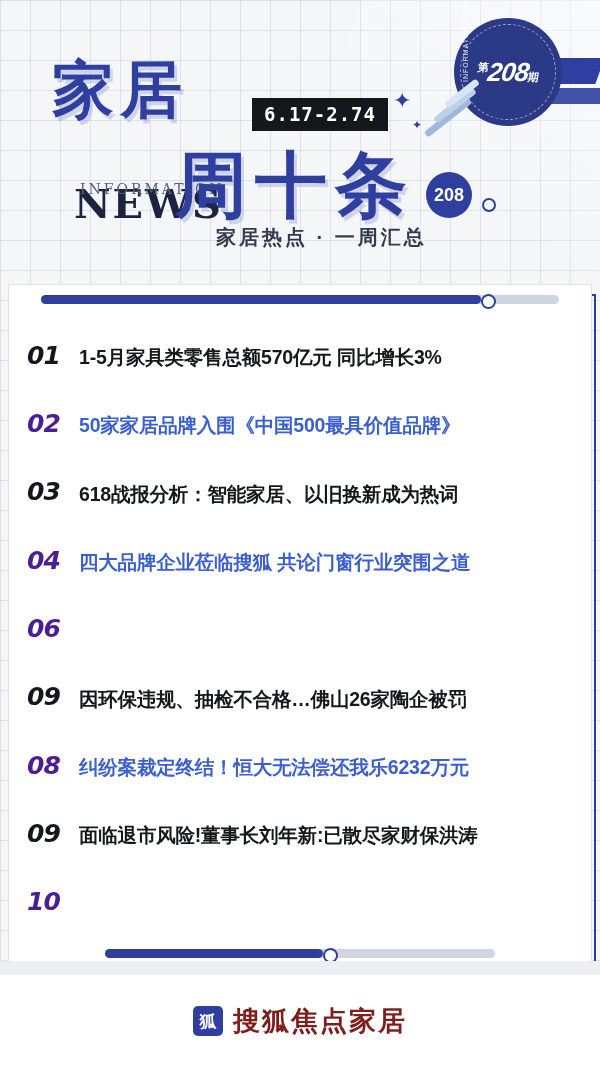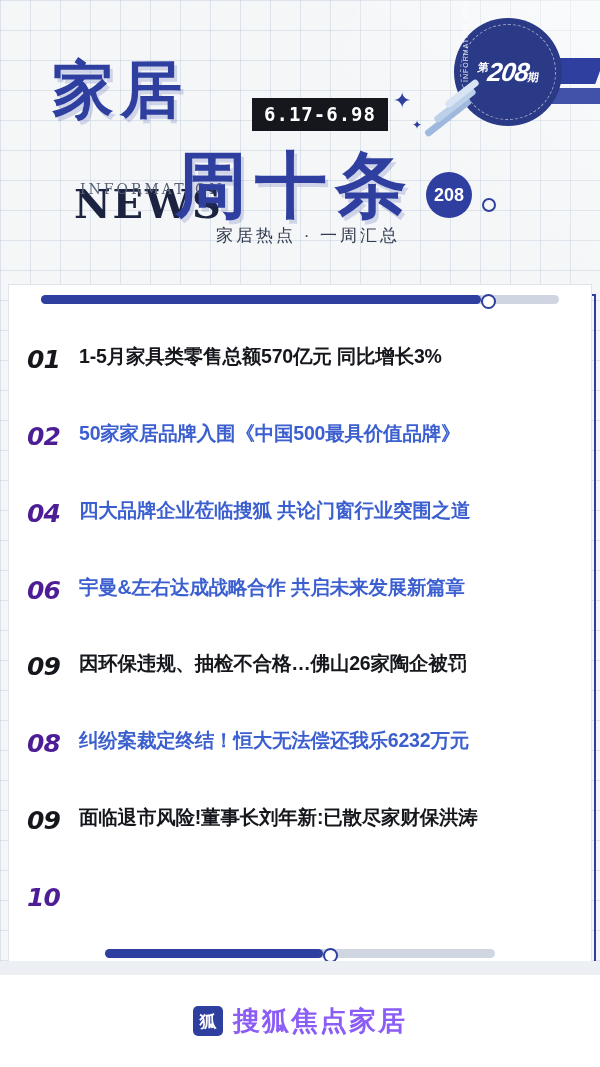--- a/index.html
+++ b/index.html
@@ -197,24 +197,24 @@
   .count-dot {
     position: absolute;
     left: 482px; top: 198px;
     width: 10px; height: 10px;
     border: 2px solid #2f3fa0;
     border-radius: 50%;
   }
   .tagline {
     position: absolute;
     left: 216px; top: 224px;
-    font-size: 17px;
+    font-size: 20px;
     letter-spacing: 3px;
     color: #333a4d;
-    font-weight: 400;
+    font-weight: 700;
   }
 
   
   .card-wrap {
     position: absolute;
     left: 8px; right: 8px;
     top: 284px;
     bottom: 96px;
   }
   .card-shadow {
@@ -263,21 +263,21 @@
     left: 0; right: 0;
     top: 32px; bottom: 34px;
     padding: 4px 14px 0 18px;
     box-sizing: border-box;
     display: flex;
     flex-direction: column;
     justify-content: space-around;
   }
   .row {
     display: flex;
-    align-items: flex-start;
+    align-items: flex-end;
     gap: 12px;
     padding: 2px 0;
   }
   .rank {
     font-family: "DejaVu Sans", "Liberation Sans", sans-serif;
     font-size: 25px;
     font-weight: 700;
     font-style: italic;
     width: 40px;
     flex: 0 0 40px;
@@ -313,21 +313,21 @@
     background: #2f3fa0;
     border-radius: 5px;
     color: #fff;
     display: flex; align-items: center; justify-content: center;
     font-size: 17px; font-weight: 700;
     font-family: "DejaVu Sans", "Liberation Sans", sans-serif;
   }
   .logo-text {
     font-size: 27px;
     font-weight: 700;
-    color: #8b5cf6;
+    color: #7f1d1d;
     letter-spacing: 2px;
   }
   .footer-strip {
     position: absolute;
     left: 0; right: 0; bottom: 92px;
     height: 14px;
     background: #eceff4;
   }
 </style>
 </head>
@@ -349,21 +349,21 @@
       <div class="num">
         <small>第</small><span>208</span><em>期</em>
       </div>
     </div>
 
     <div class="title-main">家居</div>
     <div class="news-word">NEWS</div>
     <div class="news-sub">INFORMATION</div>
     <div class="title-main2">周十条</div>
 
-    <div class="daterange">6.17-6.98</div>
+    <div class="daterange">6.17-2.74</div>
 
     <div class="spark s1">✦</div>
     <div class="spark s2">✦</div>
 
     <div class="brush">
       <i></i>
         <i></i>
         <i></i>
     </div>
 
@@ -387,30 +387,33 @@
         <div class="row">
           <div class="rank dark">01</div>
           <div class="headline dark">1-5月家具类零售总额570亿元 同比增长3%</div>
         </div>
 
         <div class="row">
           <div class="rank blue">02</div>
           <div class="headline blue">50家家居品牌入围《中国500最具价值品牌》</div>
         </div>
 
+        <div class="row">
+          <div class="rank dark">03</div>
+          <div class="headline dark">618战报分析：智能家居、以旧换新成为热词</div>
+        </div>
 
         <div class="row">
           <div class="rank blue">04</div>
           <div class="headline blue">四大品牌企业莅临搜狐 共论门窗行业突围之道</div>
         </div>
 
 
         <div class="row">
           <div class="rank blue">06</div>
-          <div class="headline blue">宇曼&amp;左右达成战略合作 共启未来发展新篇章</div>
         </div>
 
         <div class="row">
           <div class="rank dark">09</div>
           <div class="headline dark">因环保违规、抽检不合格…佛山26家陶企被罚</div>
         </div>
 
         <div class="row">
           <div class="rank blue">08</div>
           <div class="headline blue">纠纷案裁定终结！恒大无法偿还我乐6232万元</div>

